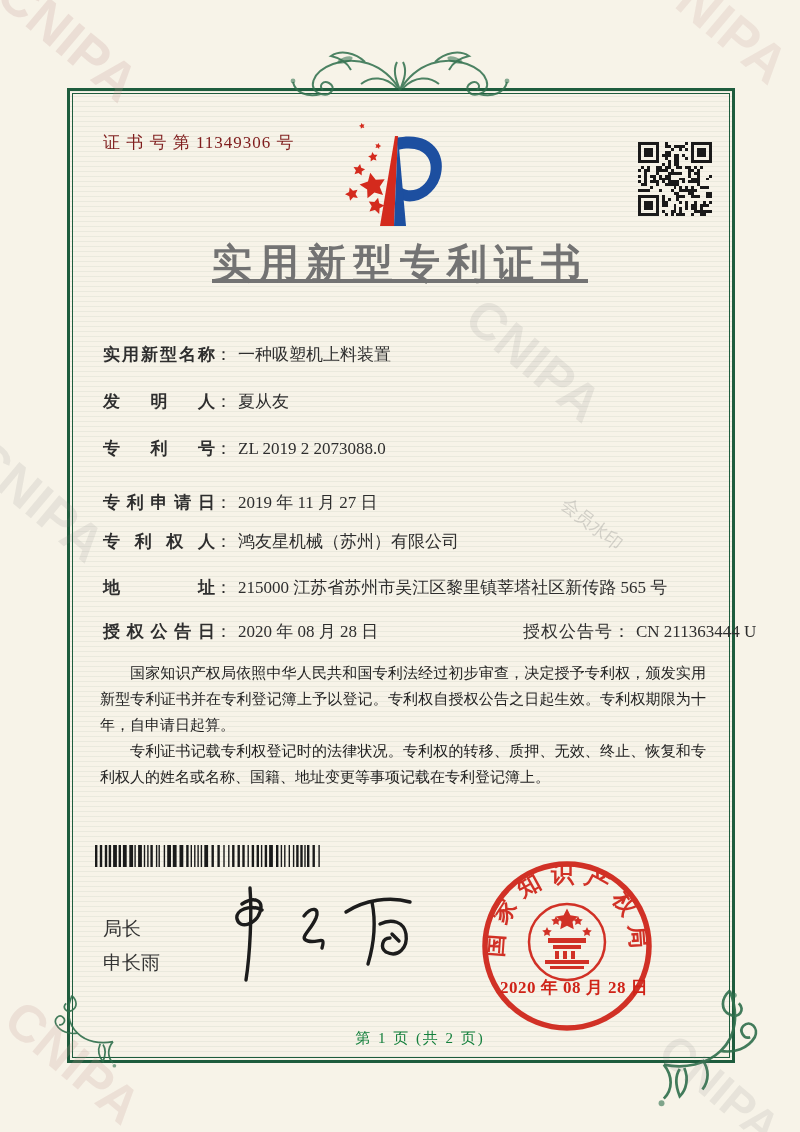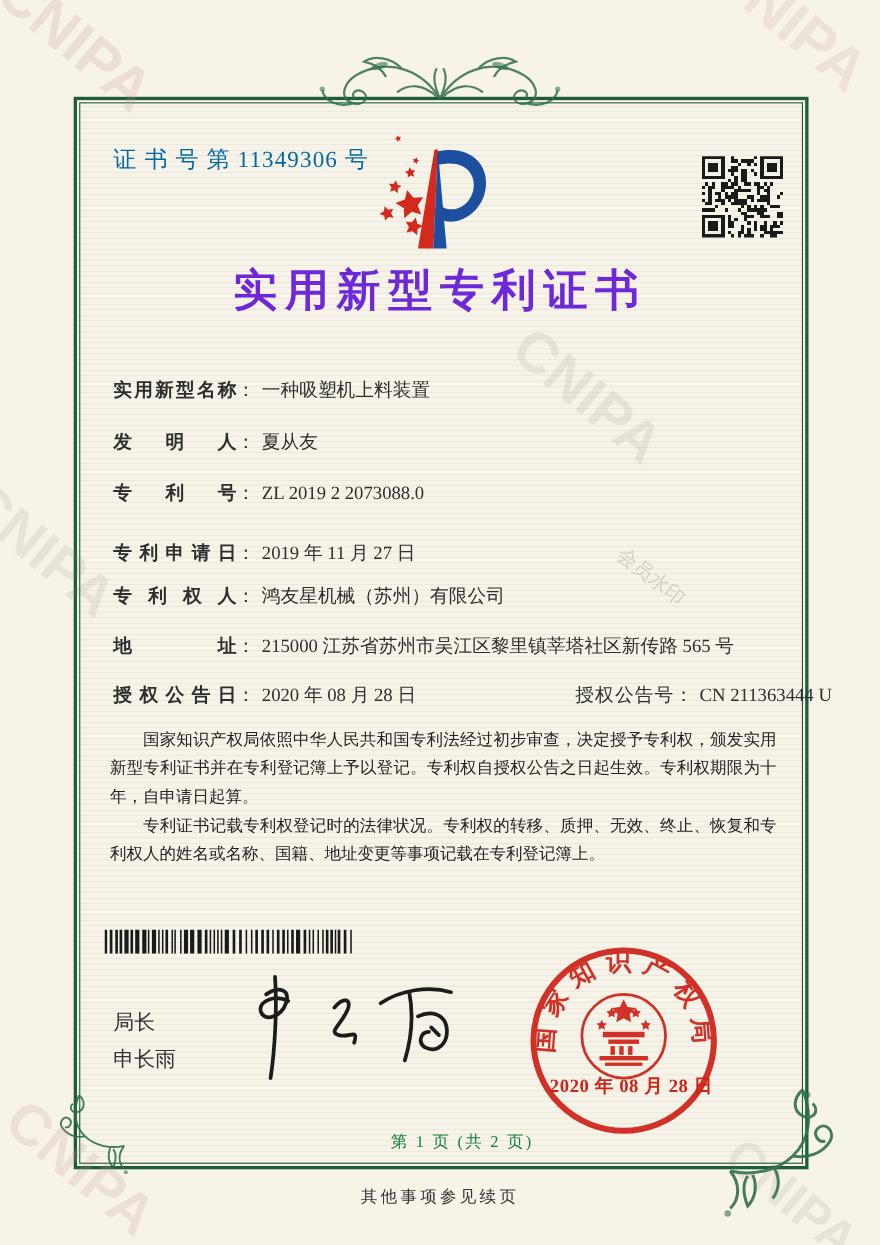--- a/index.html
+++ b/index.html
@@ -4,23 +4,23 @@
 <style>
   html,body{margin:0;padding:0;background:#e9e5d8;}
   .page{position:relative;width:800px;height:1132px;margin:0 auto;overflow:hidden;
         background:#f7f3e8;font-family:"Liberation Serif","DejaVu Serif",serif;color:#2b2b2b;}
   
   .frame{position:absolute;left:67px;top:88px;width:668px;height:975px;box-sizing:border-box;
          border:3px solid #1e5c3d;
          background:repeating-linear-gradient(180deg, rgba(100,135,110,0.09) 0px, rgba(100,135,110,0.09) 1px, rgba(0,0,0,0) 1px, rgba(0,0,0,0) 5px);}
   .frame::after{content:"";position:absolute;inset:2px;border:1px solid #1e5c3d;}
   .abs{position:absolute;}
-  .cert-no{left:103px;top:131px;font-size:21px;letter-spacing:1px;color:#0369a1;}
+  .cert-no{left:103px;top:131px;font-size:17px;letter-spacing:1px;color:#7f1d1d;}
   .title{left:0;top:236px;width:100%;text-align:center;font-size:40px;font-weight:bold;
-         letter-spacing:7px;color:#6d28d9;}
+         letter-spacing:7px;color:#737373;text-decoration:underline;}
   .row{left:103px;height:24px;font-size:17px;white-space:nowrap;color:#2e2e2e;}
   .lbl{display:inline-block;width:112px;text-align:justify;text-align-last:justify;vertical-align:bottom;font-weight:bold;}
   .lbl2{display:inline-block;vertical-align:bottom;letter-spacing:1px;}
   .colon{padding-right:6px;}
   .grant-pair2{position:absolute;left:420px;top:0;}
   .body-text{left:100px;top:660px;width:606px;font-size:15px;line-height:26px;color:#222;text-align:justify;}
   .body-text p{margin:0;text-indent:2em;}
   .signer{left:103px;font-size:19px;color:#333;font-family:"Liberation Sans","DejaVu Sans",sans-serif;}
   .footer-page{left:0;top:1029px;width:100%;text-align:center;font-size:15px;letter-spacing:2px;color:#15803d;margin-left:20px;}
   .footer-note{left:0;top:1079px;width:100%;text-align:center;font-size:15px;letter-spacing:3px;color:#333;}
@@ -519,21 +519,20 @@
       <rect x="-12" y="9" width="4" height="8"></rect>
       <rect x="-4" y="9" width="4" height="8"></rect>
       <rect x="4" y="9" width="4" height="8"></rect>
       <rect x="-22" y="18" width="44" height="4"></rect>
       <rect x="-17" y="24" width="34" height="3"></rect>
     </g>
   </svg>
   <div class="abs seal-date">2020 年 08 月 28 日</div>
 
   <div class="abs footer-page">第 1 页 (共 2 页)</div>
-  <div class="abs footer-note">其他事项参见续页</div>
 
   <div class="wm" style="left:-14px;top:6px;transform:rotate(40deg);font-size:54px;color:rgba(195,150,145,0.22);">CNIPA</div>
   <div class="wm" style="left:636px;top:-12px;transform:rotate(40deg);font-size:54px;color:rgba(195,150,145,0.18);">CNIPA</div>
   <div class="wm" style="left:455px;top:330px;transform:rotate(40deg);font-size:52px;color:rgba(125,125,125,0.13);">CNIPA</div>
   <div class="wm" style="left:-42px;top:470px;transform:rotate(40deg);font-size:52px;color:rgba(125,125,125,0.13);">CNIPA</div>
   <div class="wm" style="left:-6px;top:1032px;transform:rotate(40deg);font-size:52px;color:rgba(195,150,145,0.20);">CNIPA</div>
   <div class="wm" style="left:650px;top:1062px;transform:rotate(40deg);font-size:46px;color:rgba(125,125,125,0.13);">CNIPA</div>
   <div class="wm" style="left:556px;top:512px;transform:rotate(38deg);font-size:18px;color:rgba(120,120,120,0.28);font-weight:normal;">会员水印</div>
 
 </div>

